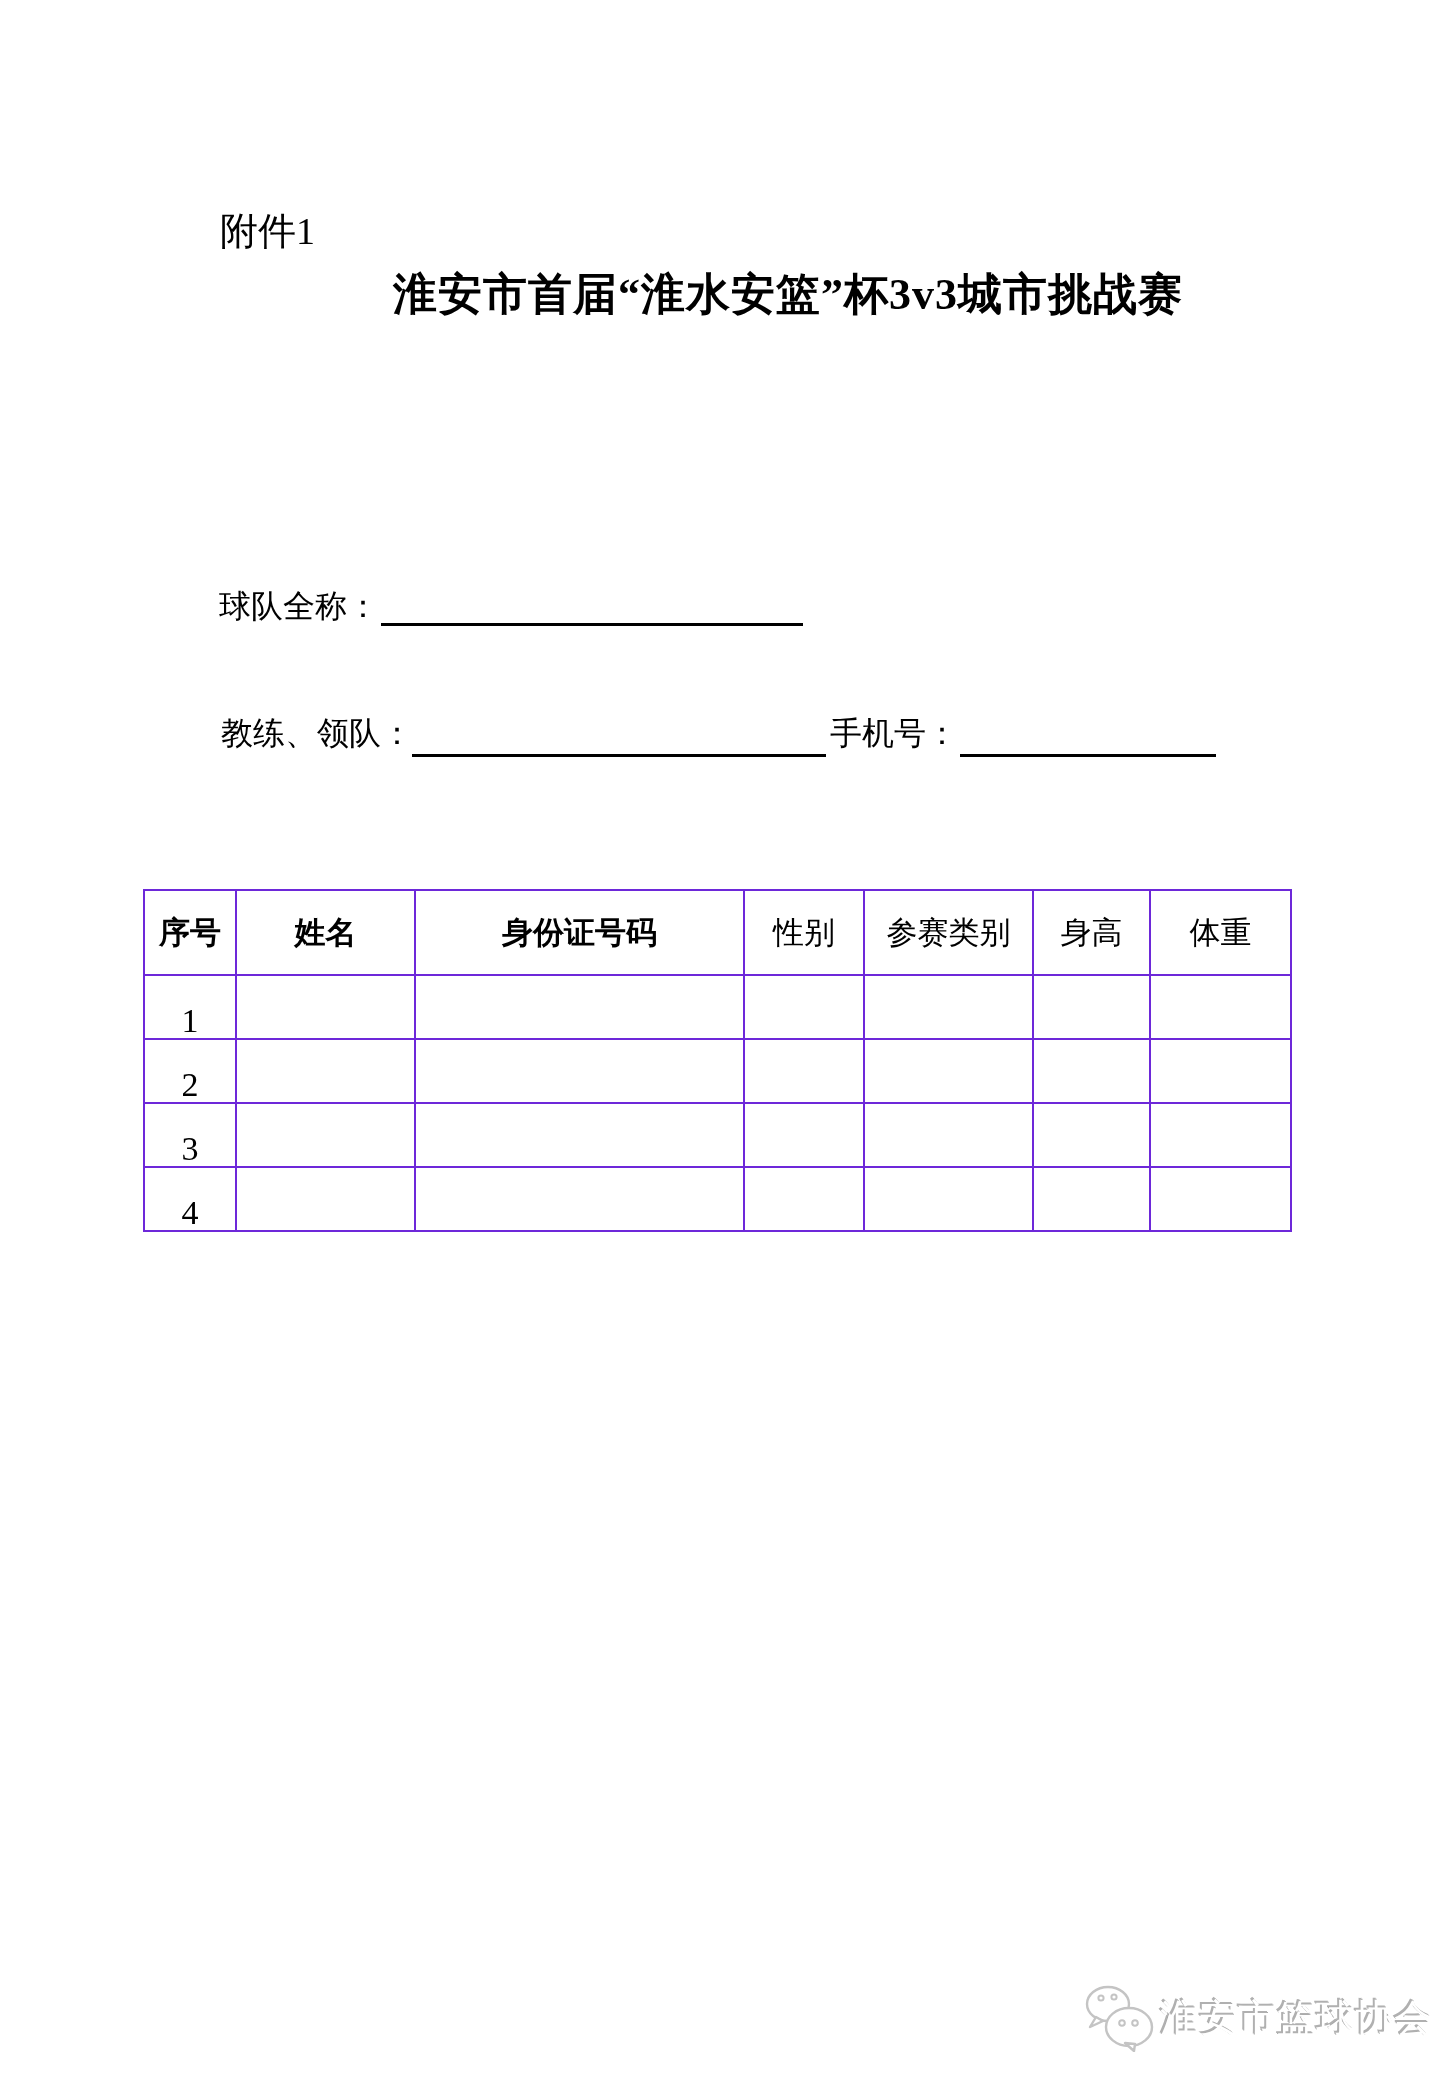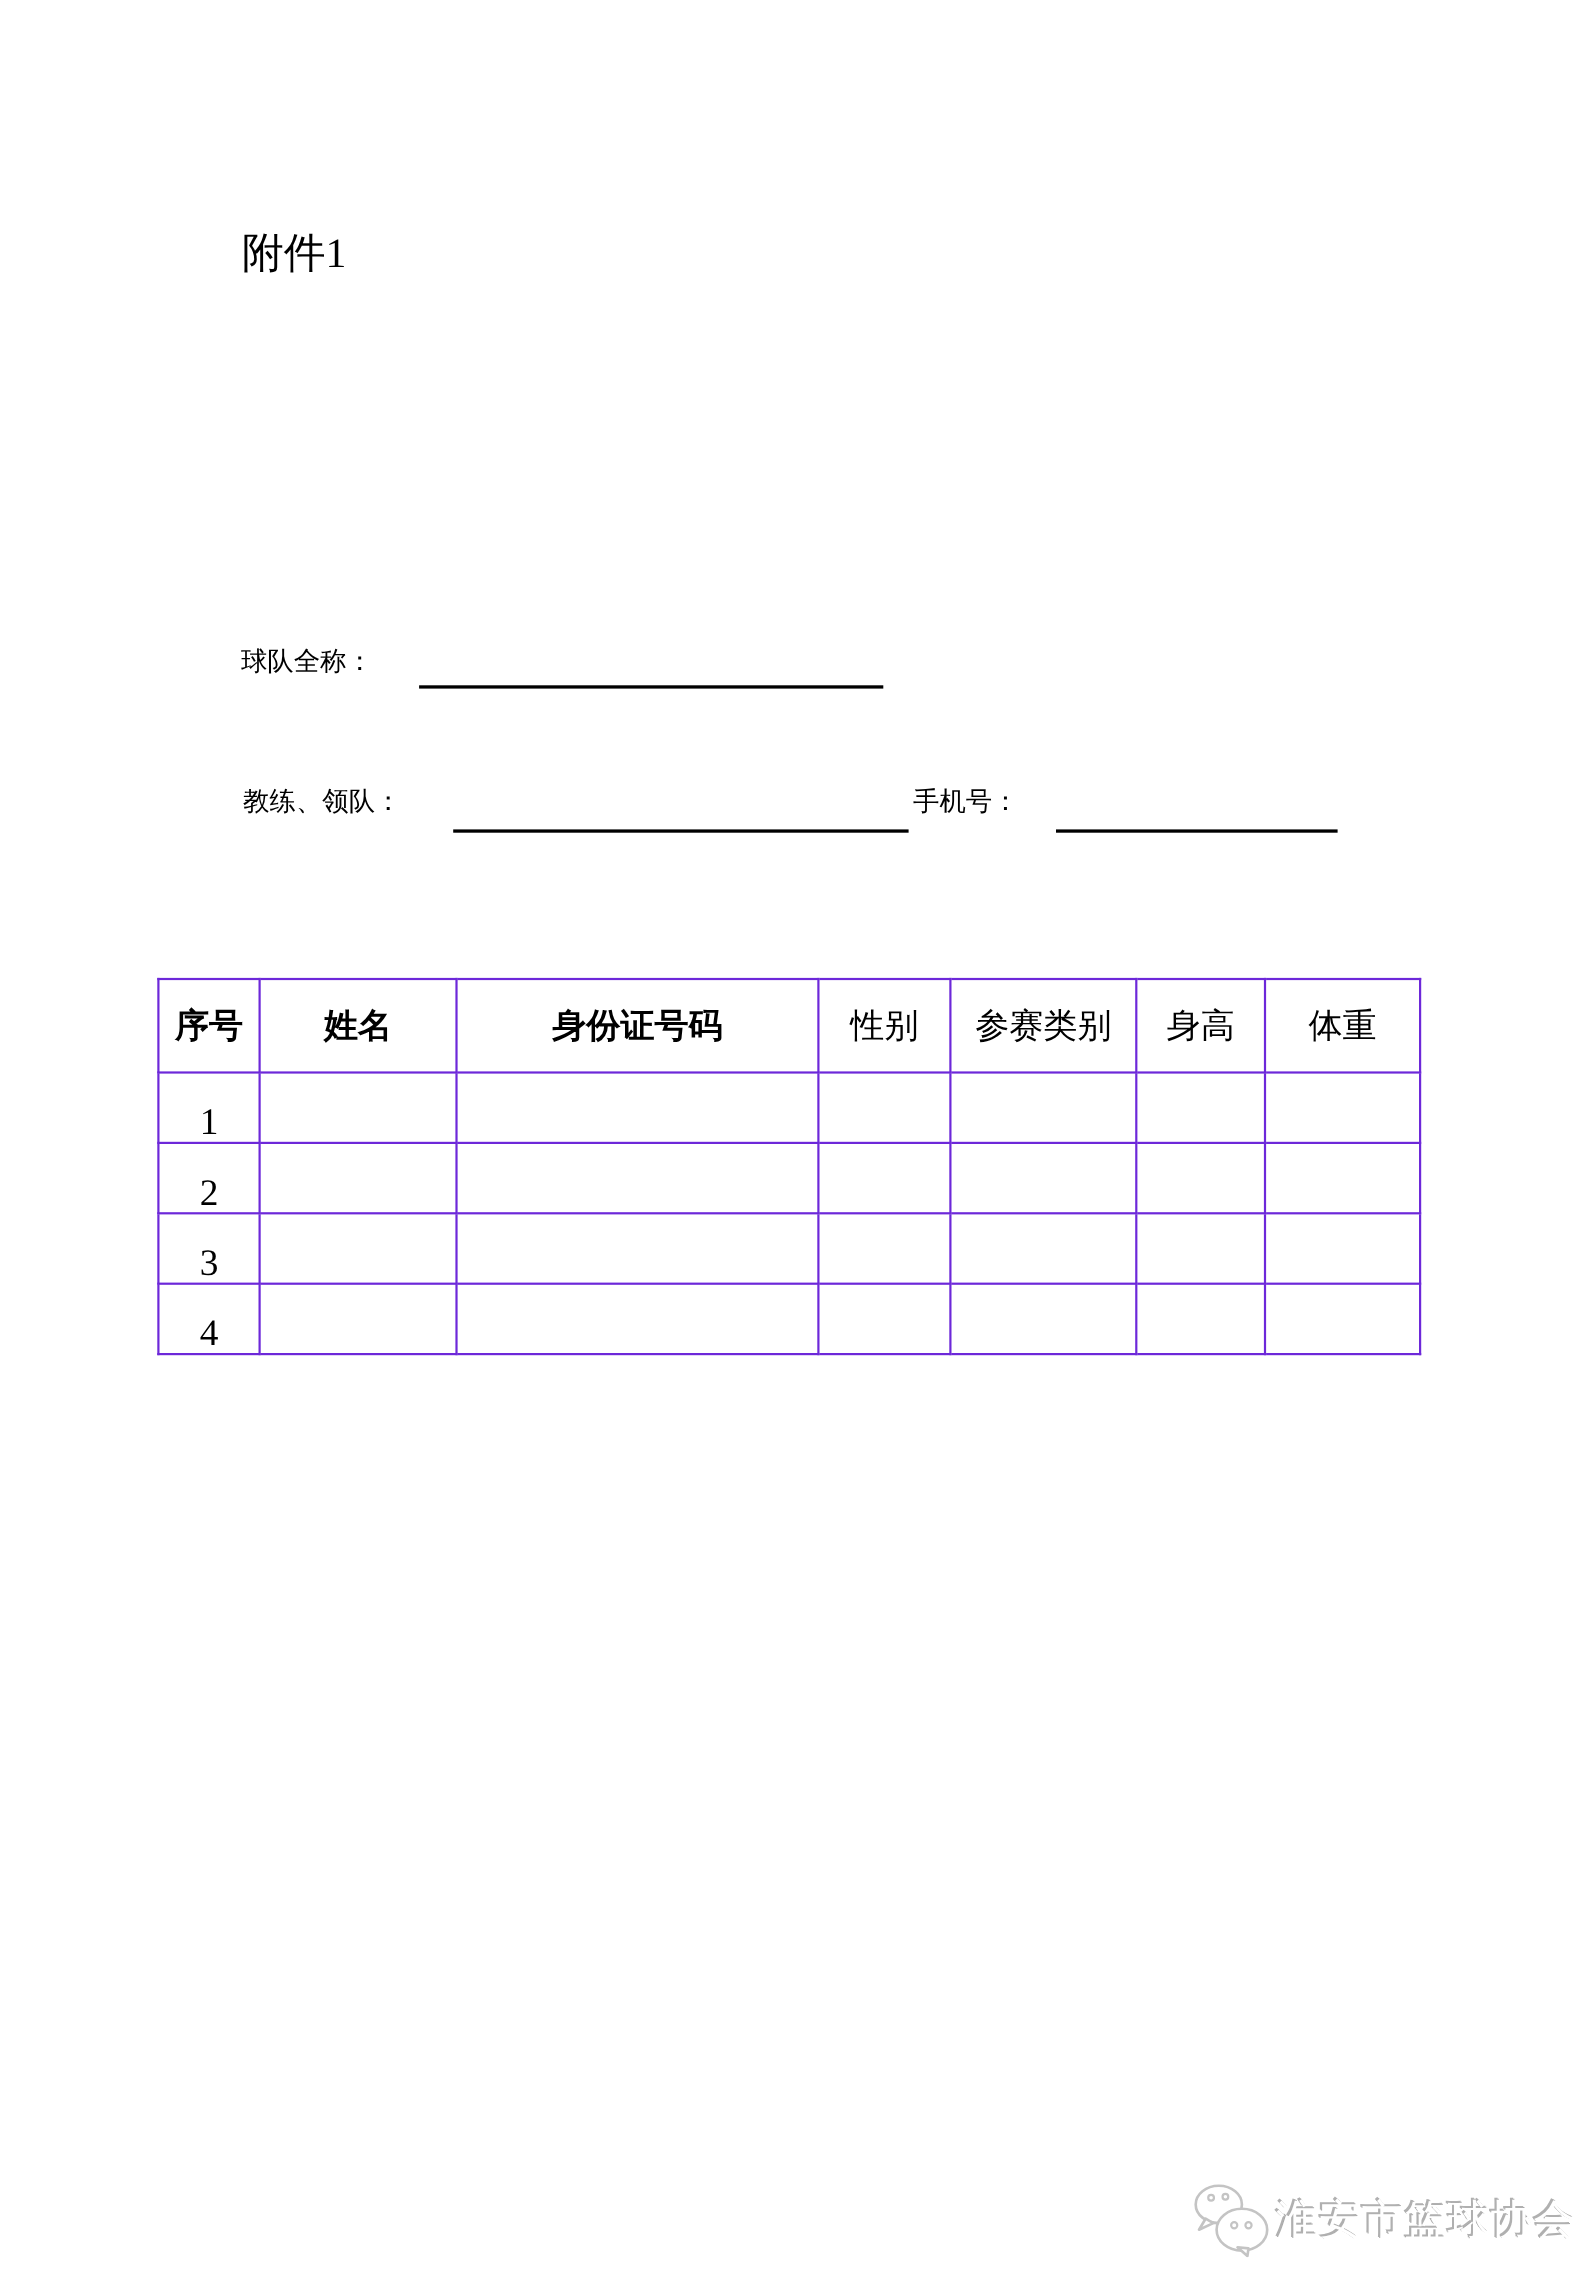--- a/index.html
+++ b/index.html
@@ -23,21 +23,21 @@
     text-align:center;
   }
   .title-line{
     font-size:44px;line-height:62px;font-weight:bold;
     font-family:"Liberation Serif", serif;
     letter-spacing:1px;
     white-space:nowrap;
   }
   .form-label{
     position:absolute;
-    font-size:24px;line-height:1.1;
+    font-size:32px;line-height:1.1;
     white-space:nowrap;
     font-family:"Liberation Serif", serif;
   }
   .lbl-team{left:219px;top:589px;}
   .lbl-coach{left:221px;top:716px;}
   .lbl-phone{left:830px;top:716px;}
   .fill-line{
     position:absolute;height:30px;
     border-bottom:3px solid #000;
     box-sizing:border-box;
@@ -90,20 +90,21 @@
   .wm-icon{display:block;}
 </style>
 </head>
 <body>
 
 <div class="page">
 
   <div class="attachment">附件1</div>
 
   <div class="title-block">
+    <div class="title-line">淮安市首届“淮水安篮”杯3v3城市挑战赛</div>
   </div>
 
   <div class="form-label lbl-team">球队全称：</div>
   <div class="fill-line fl-team"></div>
 
   <div class="form-label lbl-coach">教练、领队：</div>
   <div class="fill-line fl-coach"></div>
 
   <div class="form-label lbl-phone">手机号：</div>
   <div class="fill-line fl-phone"></div>

